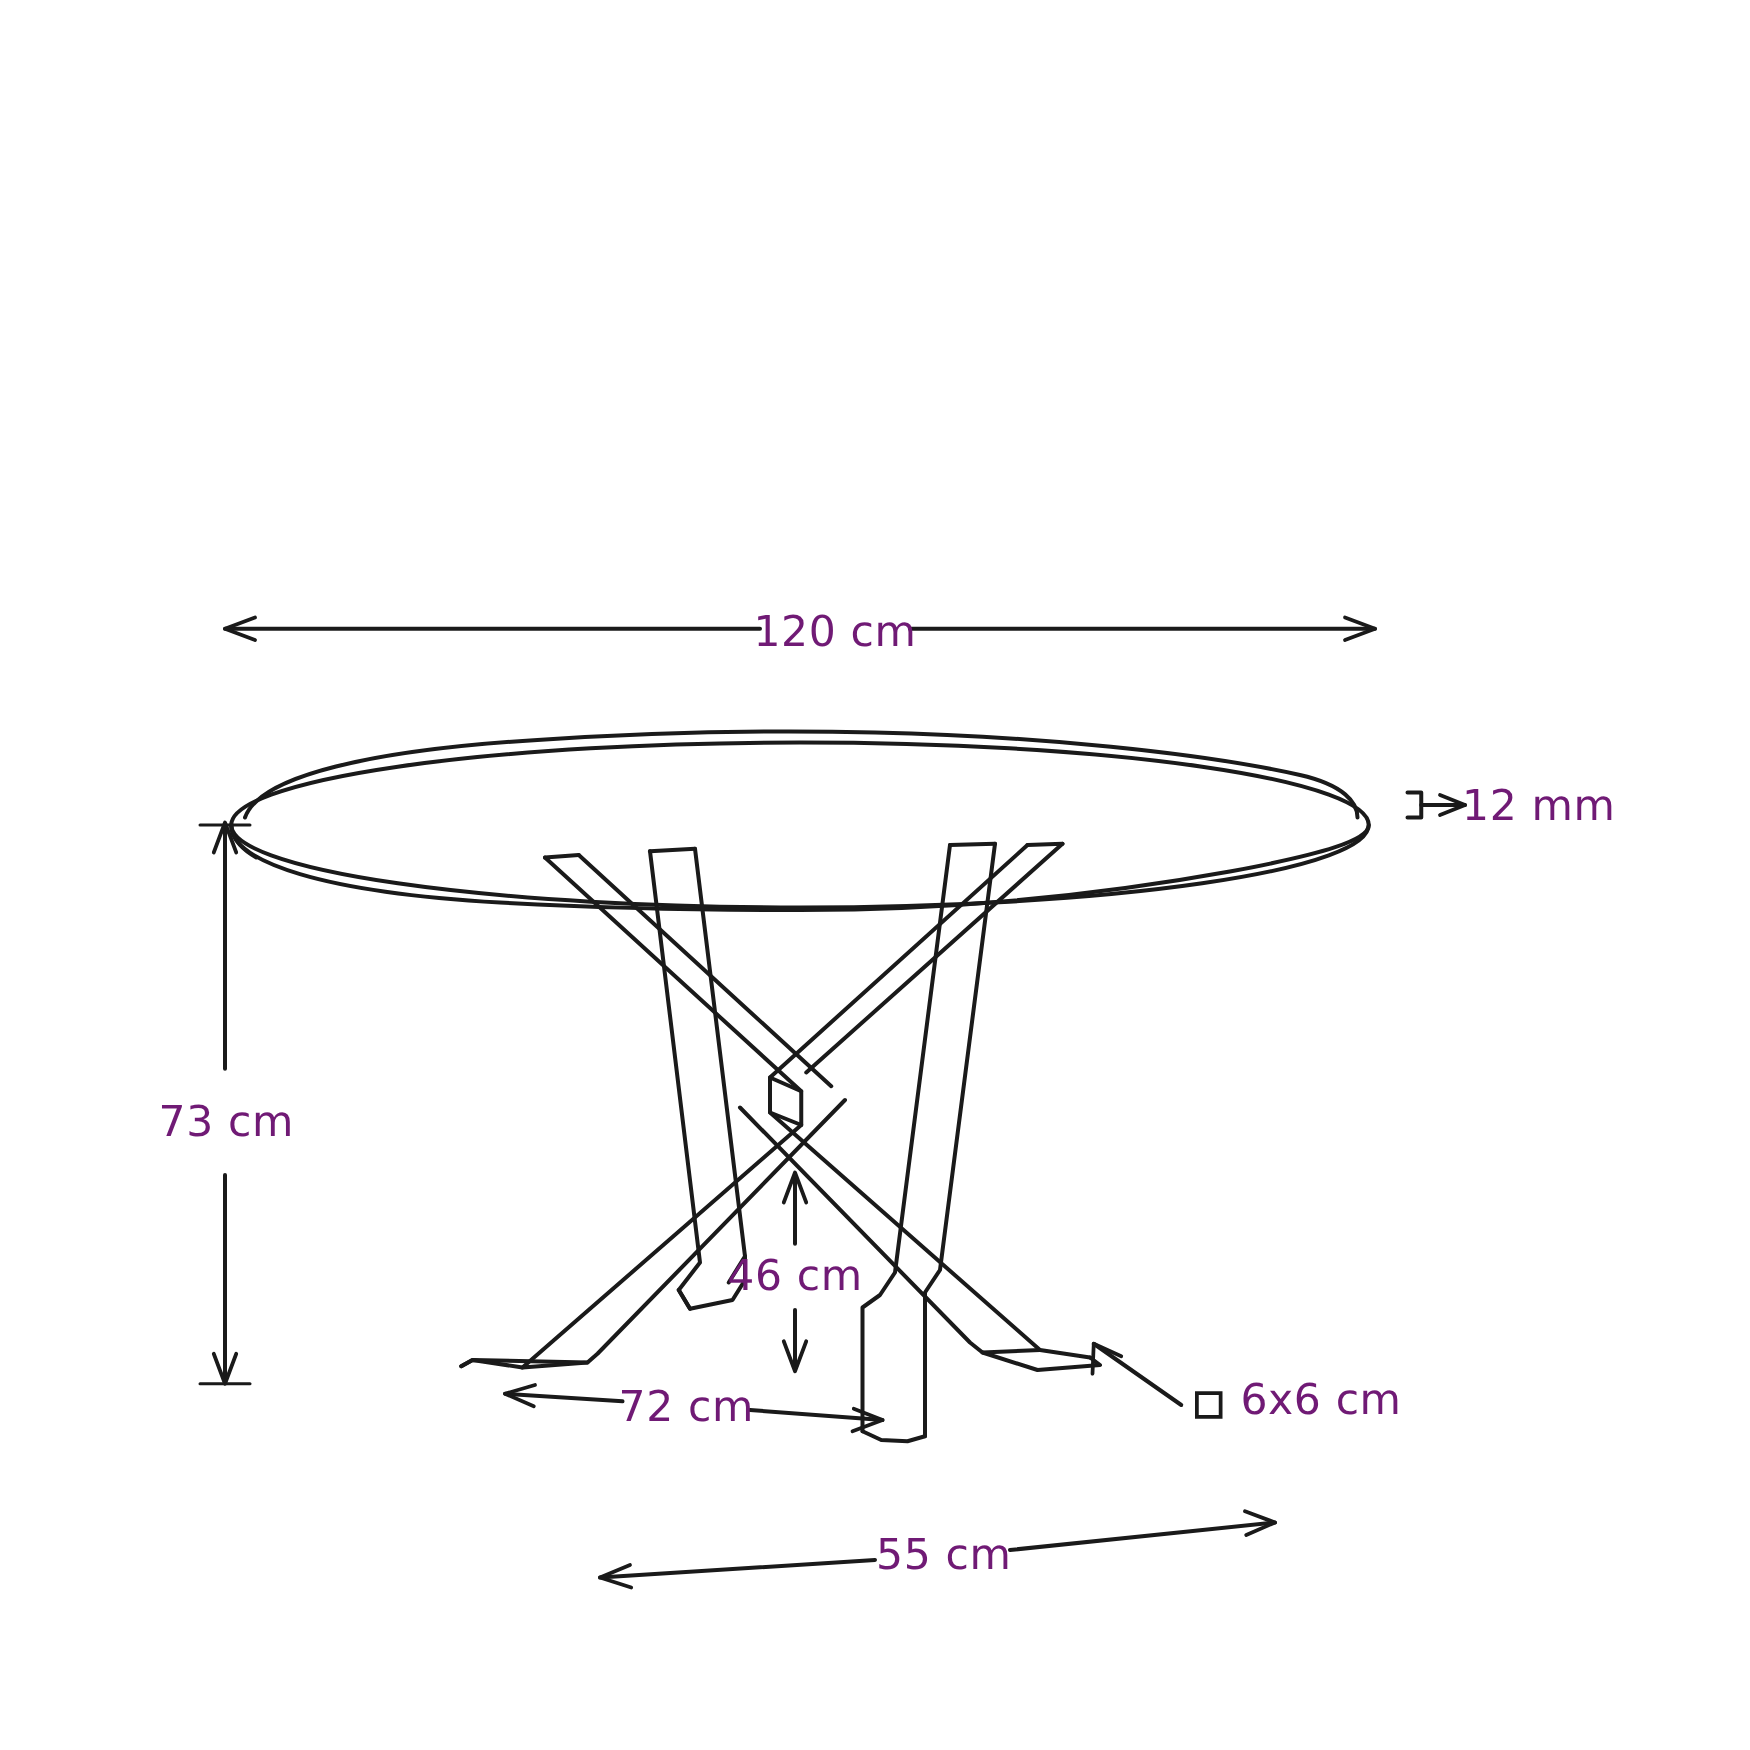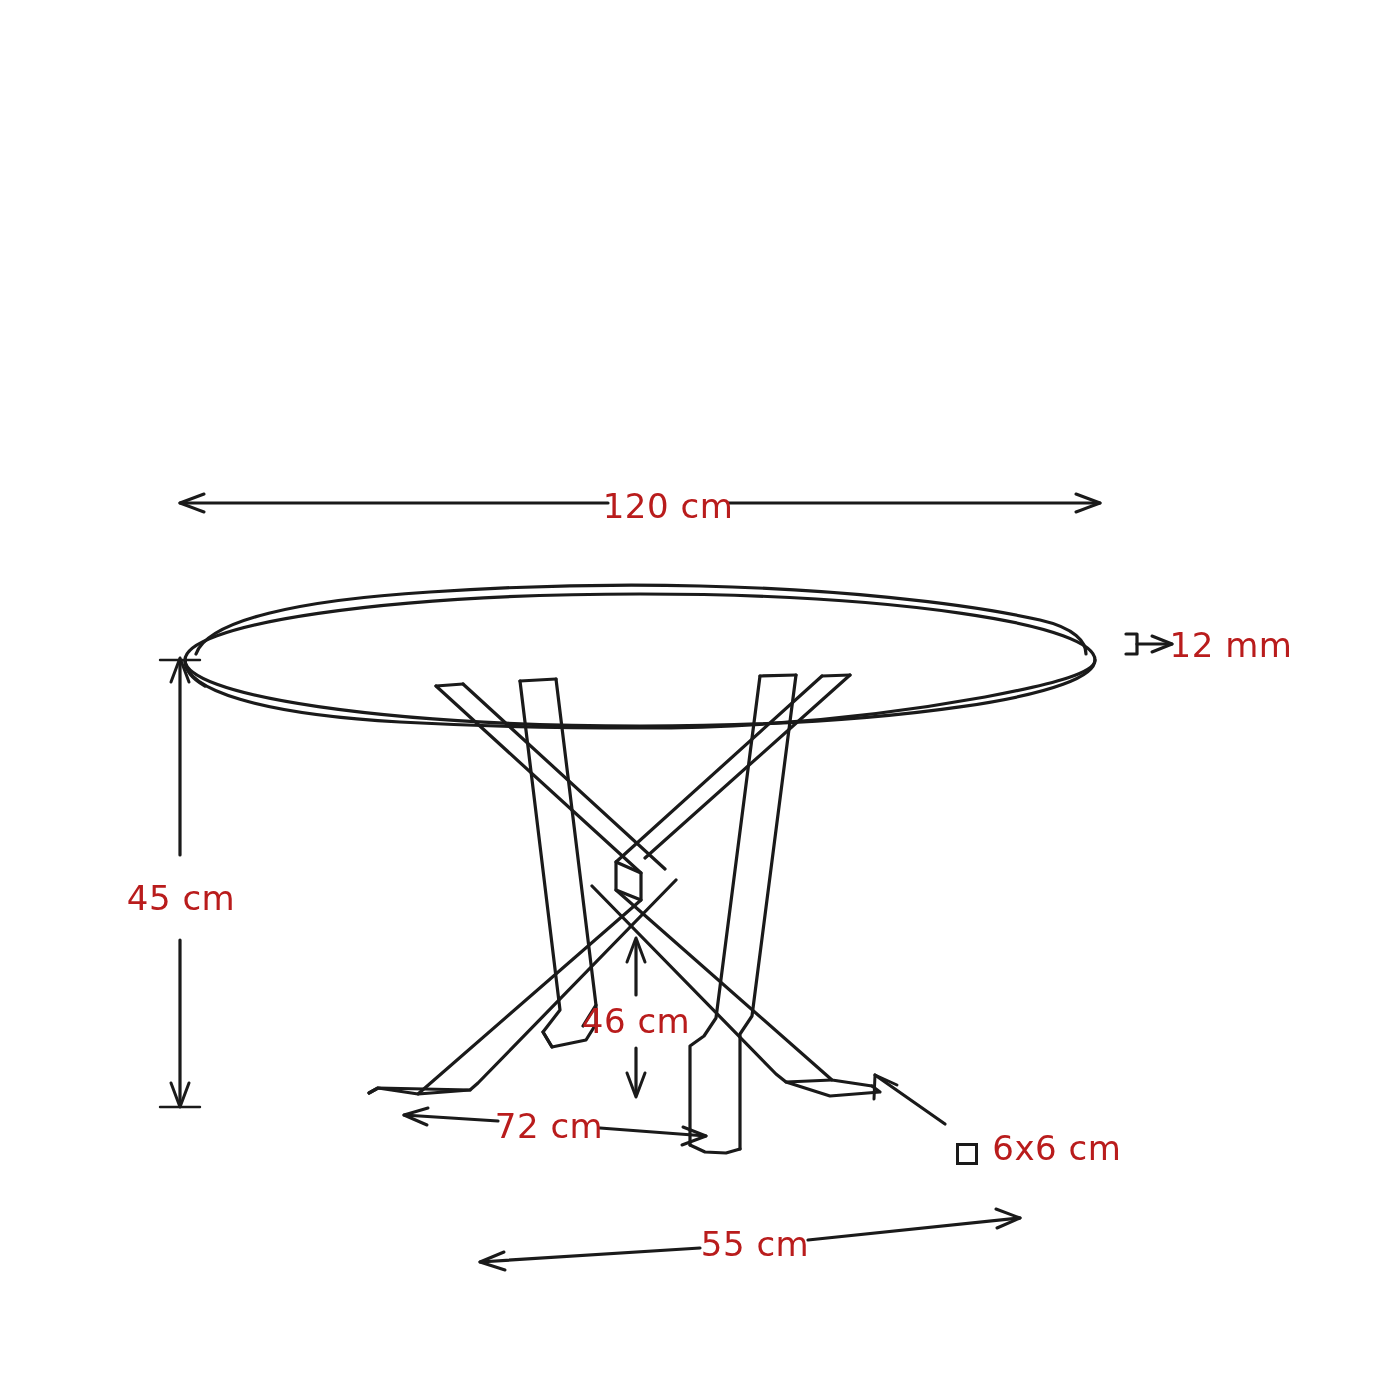--- a/index.html
+++ b/index.html
@@ -22,21 +22,21 @@
     position: absolute;
     top: 0;
     left: 0;
     width: 1400px;
     height: 1400px;
   }
   .dim-label {
     position: absolute;
     font-family: "DejaVu Sans", "Liberation Sans", sans-serif;
     font-size: 34px;
-    color: #b91c1c;
+    color: #701a75;
     white-space: nowrap;
     letter-spacing: 0.5px;
   }
   .dim-label.centered {
     transform: translate(-50%, -50%);
   }
   .label-box {
     display: inline-block;
     vertical-align: middle;
   }
@@ -145,29 +145,29 @@
         <polyline points="996,1209 1020,1218 997,1228" stroke-width="3"></polyline>
       </g>
 
     </g>
   </svg>
 
   <div class="dim-label centered" style="left:668px; top:506px;">120 cm</div>
 
   <div class="dim-label centered" style="left:1231px; top:645px;">12 mm</div>
 
-  <div class="dim-label centered" style="left:181px; top:898px;">45 cm</div>
+  <div class="dim-label centered" style="left:181px; top:898px;">73 cm</div>
 
   <div class="dim-label centered" style="left:636px; top:1021px;">46 cm</div>
 
   <div class="dim-label centered" style="left:549px; top:1126px;">72 cm</div>
 
   <div class="dim-label centered" style="left:755px; top:1244px;">55 cm</div>
 
-  <div class="dim-label" style="left:955px; top:1128px;">
+  <div class="dim-label" style="left:955px; top:1100px;">
     <span class="label-box">
       <svg width="26" height="26" viewBox="0 0 26 26" style="vertical-align:-3px;">
         <rect x="2.5" y="4.5" width="19" height="19" fill="none" stroke="#1a1a1a" stroke-width="3"></rect>
       </svg>
     </span>
     <span>6x6 cm</span>
   </div>
 
 </div>
 

